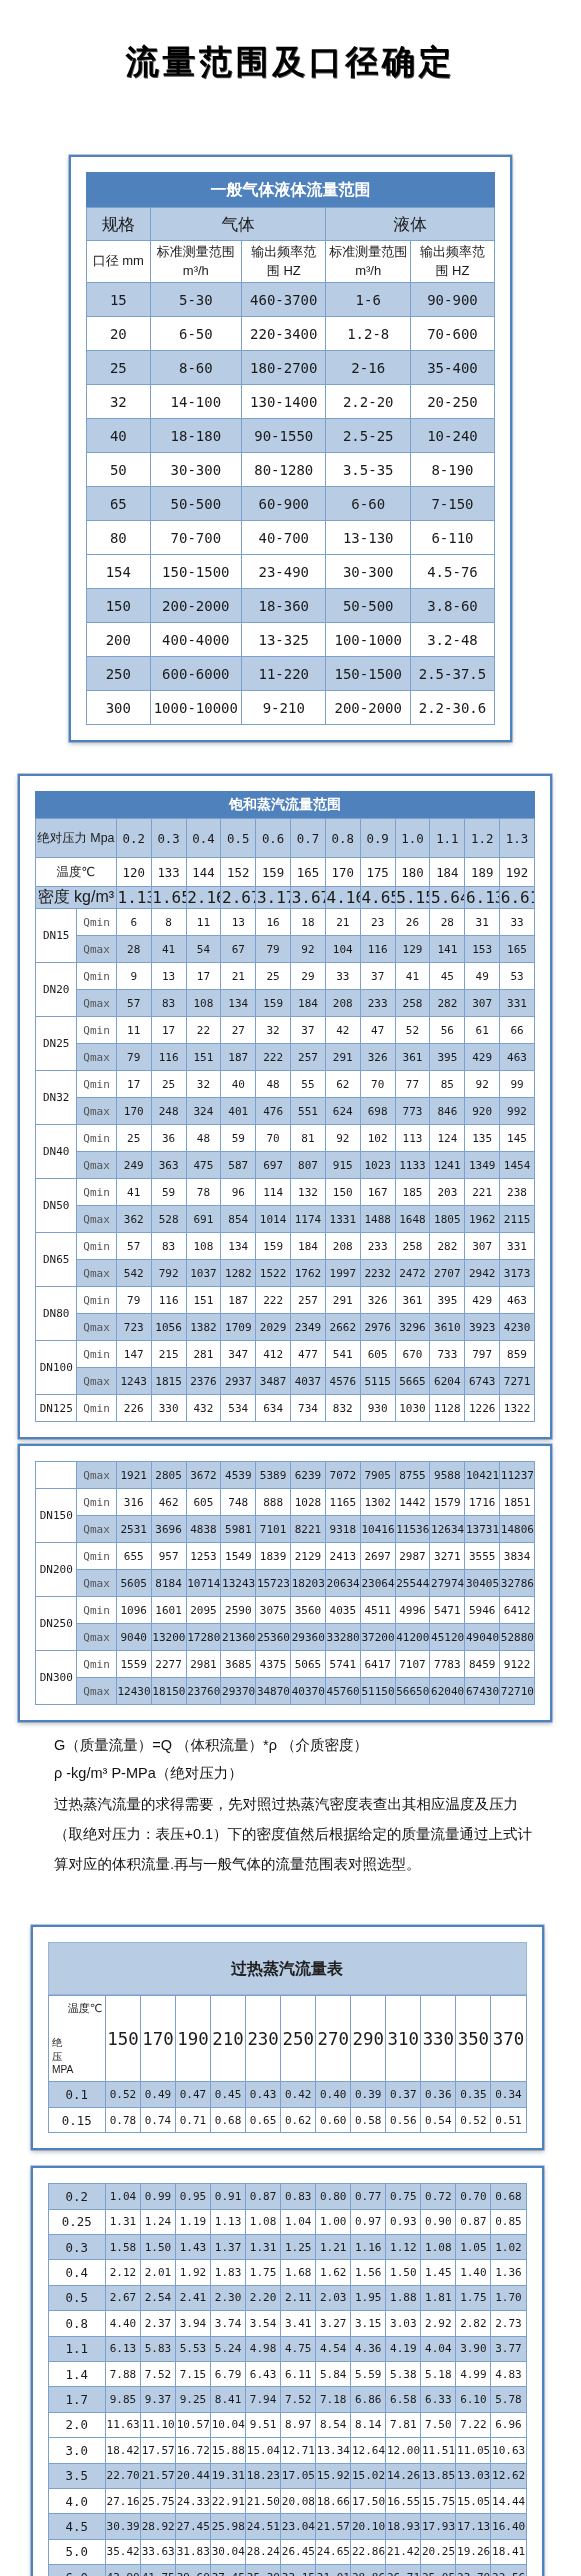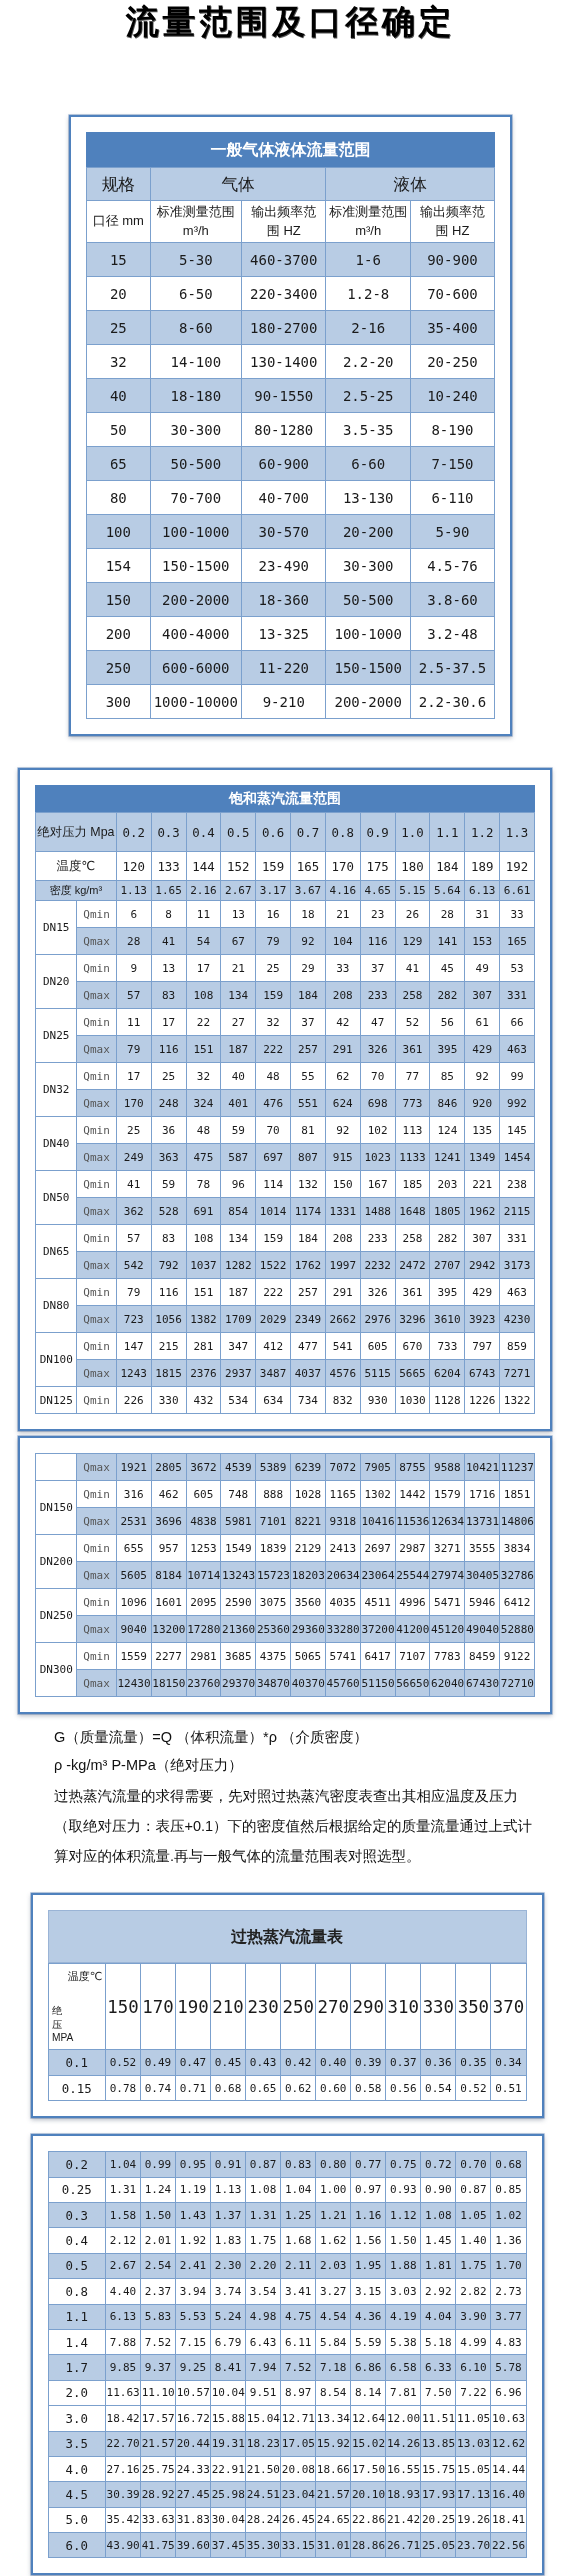--- a/index.html
+++ b/index.html
@@ -4,20 +4,21 @@
 <style>
   html,body{margin:0;padding:0;}
   body{
     width:581px;min-height:2576px;background:#ffffff;
     font-family:"Liberation Sans","DejaVu Sans",sans-serif;color:#1a1a1a;
   }
   .page-title{
     text-align:center;font-size:33px;font-weight:700;
     letter-spacing:3.6px;color:#000;font-family:"DejaVu Sans","Liberation Sans",sans-serif;
     text-shadow:0.7px 0.7px 0 #555;
+    margin-top:40px;
   }
   .frame{
     border:2.9px solid #4f81bd;background:#fff;padding:15px;
     box-shadow:0 2.2px 4.4px rgba(100,110,130,.45), 0 0 0 0.7px #9fb6d4;
     box-sizing:border-box;
   }
   .frame table{width:100%;border-collapse:collapse;table-layout:fixed;}
   .frame td{border:0.7px solid #7ba0cd;text-align:center;vertical-align:middle;
     padding:0 0.7px;overflow:hidden;box-sizing:border-box;}
   .band-title{
@@ -37,34 +38,34 @@
   #t1 tr.data td{height:34px;font-size:14px;}
 
   
   #t2-frame1,#t2-frame2{width:534px;margin-left:18px;}
   #t2-frame1{margin-top:32px;}
   #t2-frame2{margin-top:5.1px;}
   #t2-frame1 .band-title{height:25px;line-height:25px;font-size:14px;}
   .t2 td{height:27px;font-size:11px;}
   .t2 tr.hrow1 td{height:39px;font-size:12.4px;}
   .t2 tr.hrow2 td{height:29px;font-size:12.4px;}
-  .t2 tr.hrow3 td{height:20px;font-size:11px;}
+  .t2 tr.hrow3 td{height:20px;font-size:16px;}
   .t2 td.hlbl{font-size:12.4px;font-family:"Liberation Sans","DejaVu Sans",sans-serif;}
   .t2 td.dn{background:#ffffff !important;font-size:11px;}
   .t2 td.q{color:#555;font-size:11px;}
 
   
   .notes{margin:10.2px 0 0 54px;width:488px;}
   .note{font-size:14.5px;line-height:1.9;color:#111;
     font-family:Liberation Sans, sans-serif;}
   .note.para{line-height:2.05;margin-top:2.9px;font-family:"Liberation Sans","DejaVu Sans",sans-serif;}
 
   
   #t3-frame1,#t3-frame2{width:513px;margin-left:30.5px;}
-  #t3-frame1{margin-top:22px;}
+  #t3-frame1{margin-top:46px;}
   #t3-frame2{margin-top:16px;}
   #t3-frame1 .band-title{height:51px;line-height:51px;font-size:16px;
     background:#b8cce4;color:#222;border:0.7px solid #9ab4d6;}
   .t3 td{height:25.4px;font-size:11px;}
   .t3 tr.head3 td{height:86px;background:#ffffff;}
   .t3 td.colh{font-size:17.4px;}
   .t3 td.plabel{font-size:12.4px;}
   .t3 td.corner{
     position:relative;background-image:linear-gradient(to bottom right,
       transparent 49.4%, #4f81bd 49.4%, #4f81bd 50.8%, transparent 50.8%);
@@ -153,27 +154,20 @@
           <td class="num">60-900</td>
           <td class="num">6-60</td>
           <td class="num">7-150</td>
         </tr>
         <tr class="data plain">
           <td class="lbl">80</td>
           <td class="num">70-700</td>
           <td class="num">40-700</td>
           <td class="num">13-130</td>
           <td class="num">6-110</td>
-        </tr>
-        <tr class="data band">
-          <td class="lbl">100</td>
-          <td class="num">100-1000</td>
-          <td class="num">30-570</td>
-          <td class="num">20-200</td>
-          <td class="num">5-90</td>
         </tr>
         <tr class="data plain">
           <td class="lbl">154</td>
           <td class="num">150-1500</td>
           <td class="num">23-490</td>
           <td class="num">30-300</td>
           <td class="num">4.5-76</td>
         </tr>
         <tr class="data band">
           <td class="lbl">150</td>

